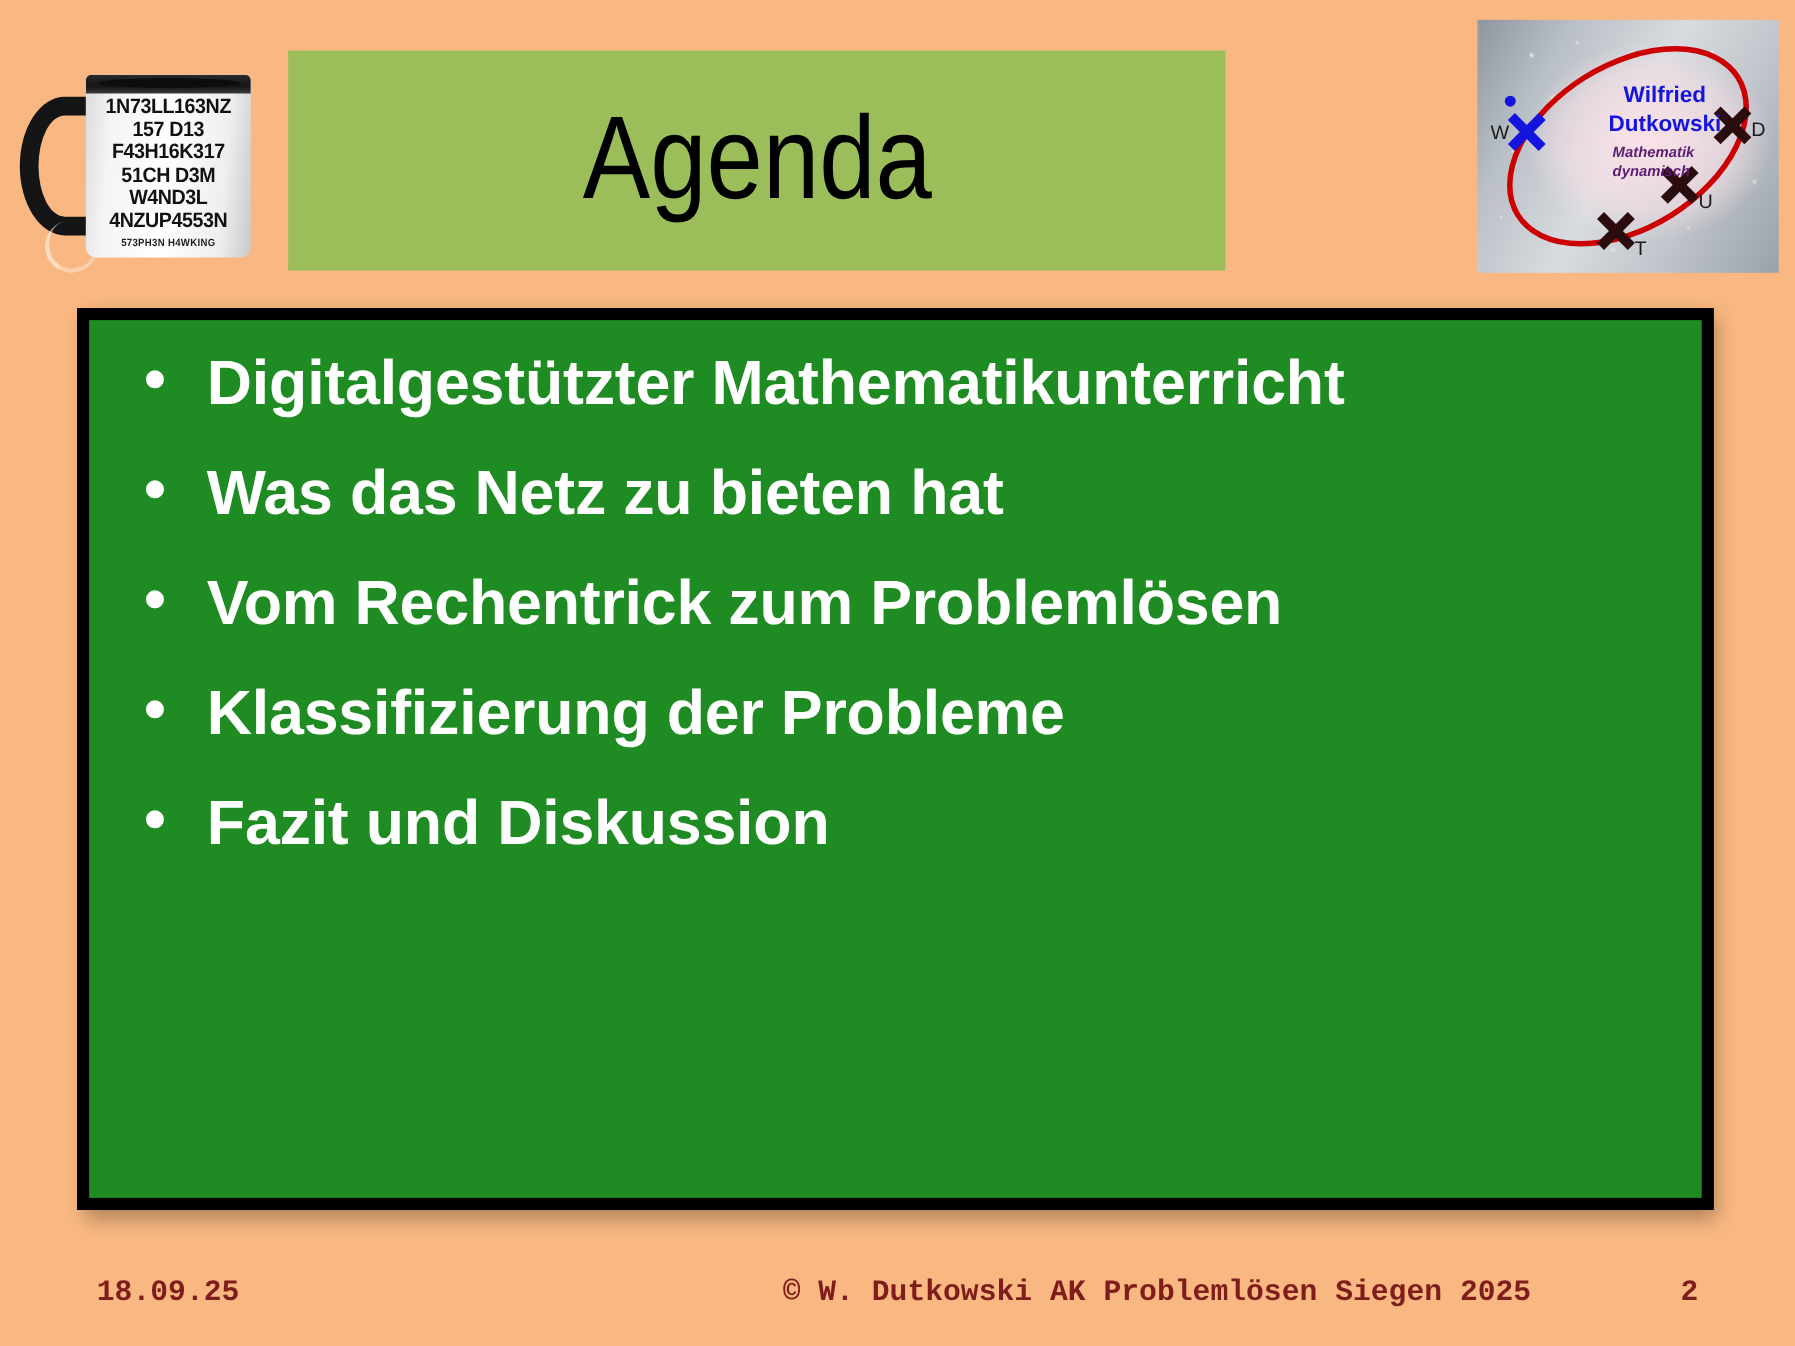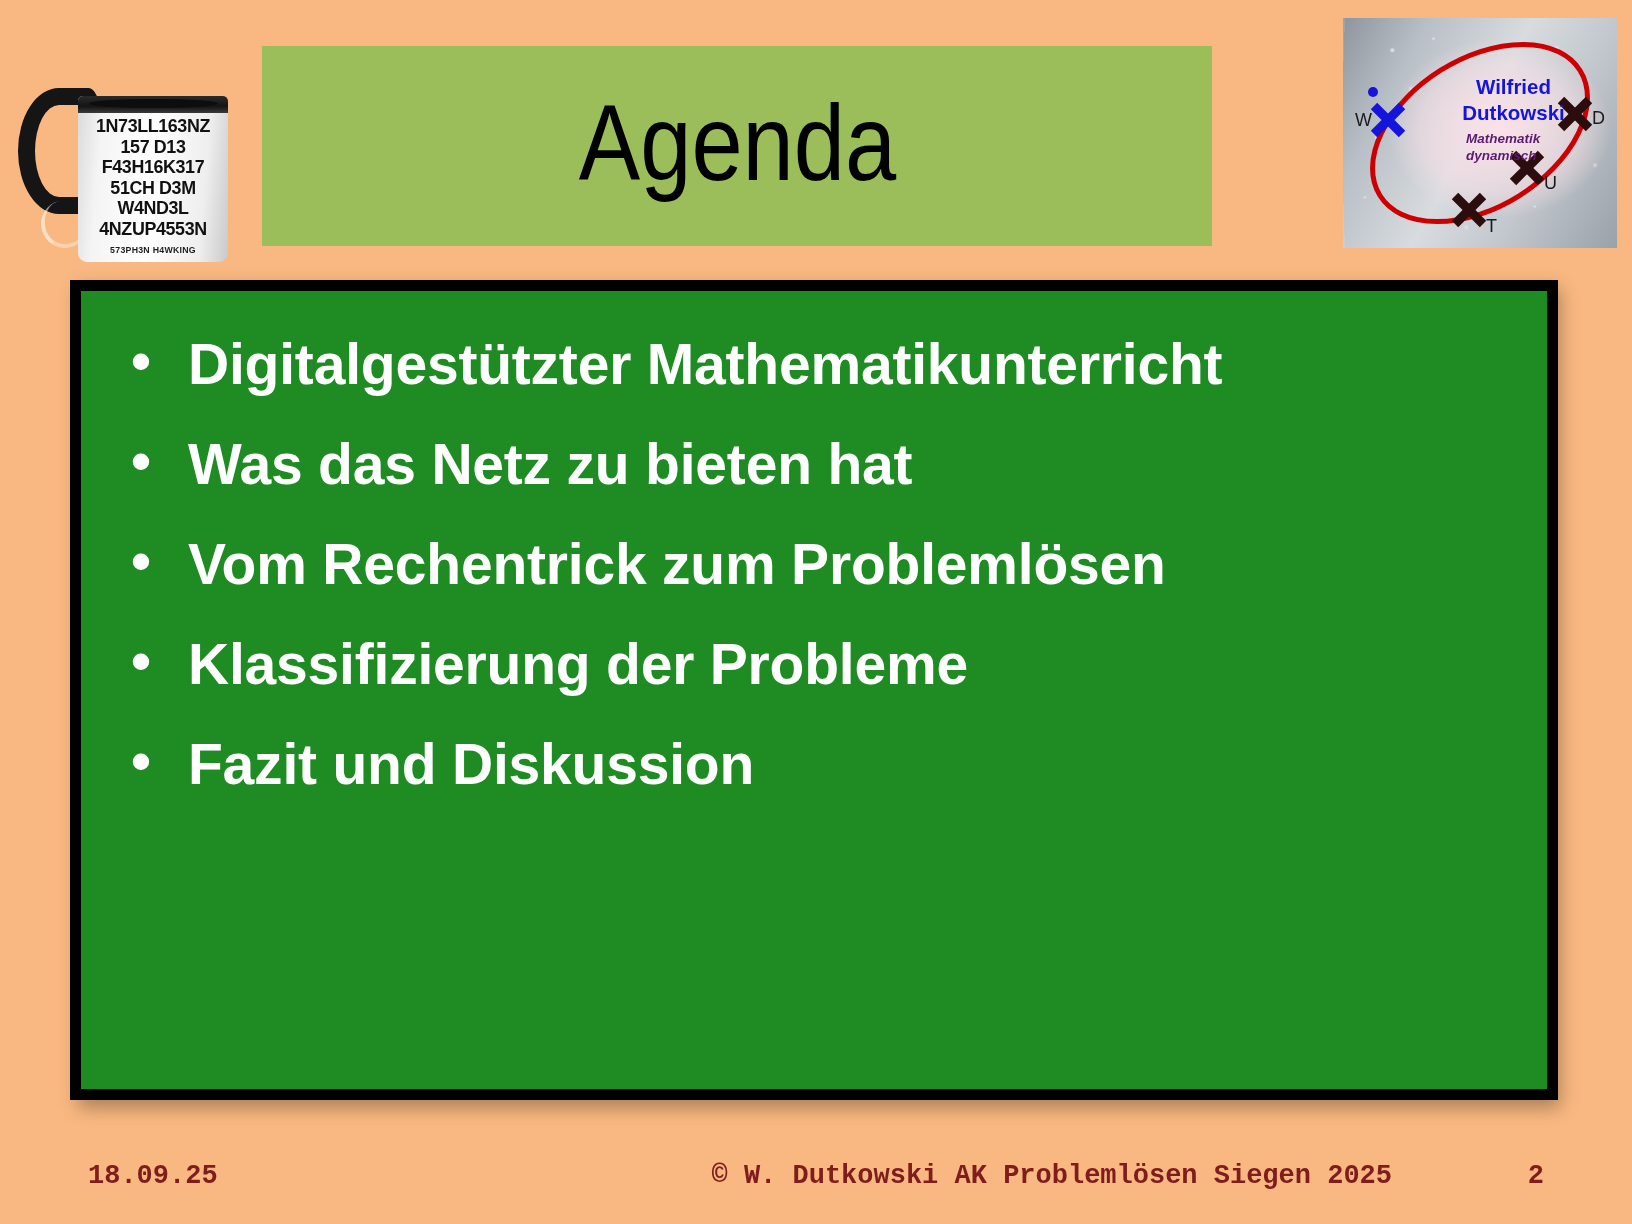--- a/index.html
+++ b/index.html
@@ -50,21 +50,20 @@
   }
   .mug-body {
     position: absolute;
     left: 60px;
     top: 8px;
     width: 150px;
     height: 166px;
     background: linear-gradient(95deg, #dadada 0%, #f4f4f4 16%, #ffffff 48%, #eeeeee 82%, #c9c9c9 100%);
     border-radius: 5px 5px 9px 9px;
     overflow: hidden;
-    margin-top: 28px;
   }
   .mug-rim {
     position: absolute;
     left: 0; top: 0;
     width: 100%;
     height: 17px;
     background: linear-gradient(180deg, #2b2b2b 0%, #141414 60%, #3a3a3a 100%);
     border-radius: 4px 4px 0 0;
   }
   .mug-rim-inner {
@@ -101,21 +100,21 @@
     letter-spacing: 0.3px;
     color: #1c1c1c;
     transform: scaleX(.92);
   }
 
   
   #title-band {
     position: absolute;
     left: 262px;
     top: 46px;
-    width: 950px;
+    width: 852px;
     height: 200px;
     background: #9bbe5b;
     display: flex;
     align-items: center;
     justify-content: center;
   }
   #slide-title {
     font-family: "Liberation Sans Narrow", "Liberation Sans", sans-serif;
     font-size: 107px;
     font-weight: normal;
@@ -211,21 +210,21 @@
     padding: 24px 30px 0 30px;
   }
   #bullet-list {
     list-style: none;
     margin: 0;
     padding: 0;
   }
   .bullet-item {
     position: relative;
     padding-left: 77px;
-    margin: 16px 0 34px 0;
+    margin: 0 0 34px 0;
     color: #ffffff;
     font-family: "Liberation Sans Narrow", "Liberation Sans", sans-serif;
     font-weight: bold;
     font-size: 57px;
     line-height: 66px;
     letter-spacing: -0.2px;
     transform-origin: left center;
   }
   .bullet-item::before {
     content: "•";

